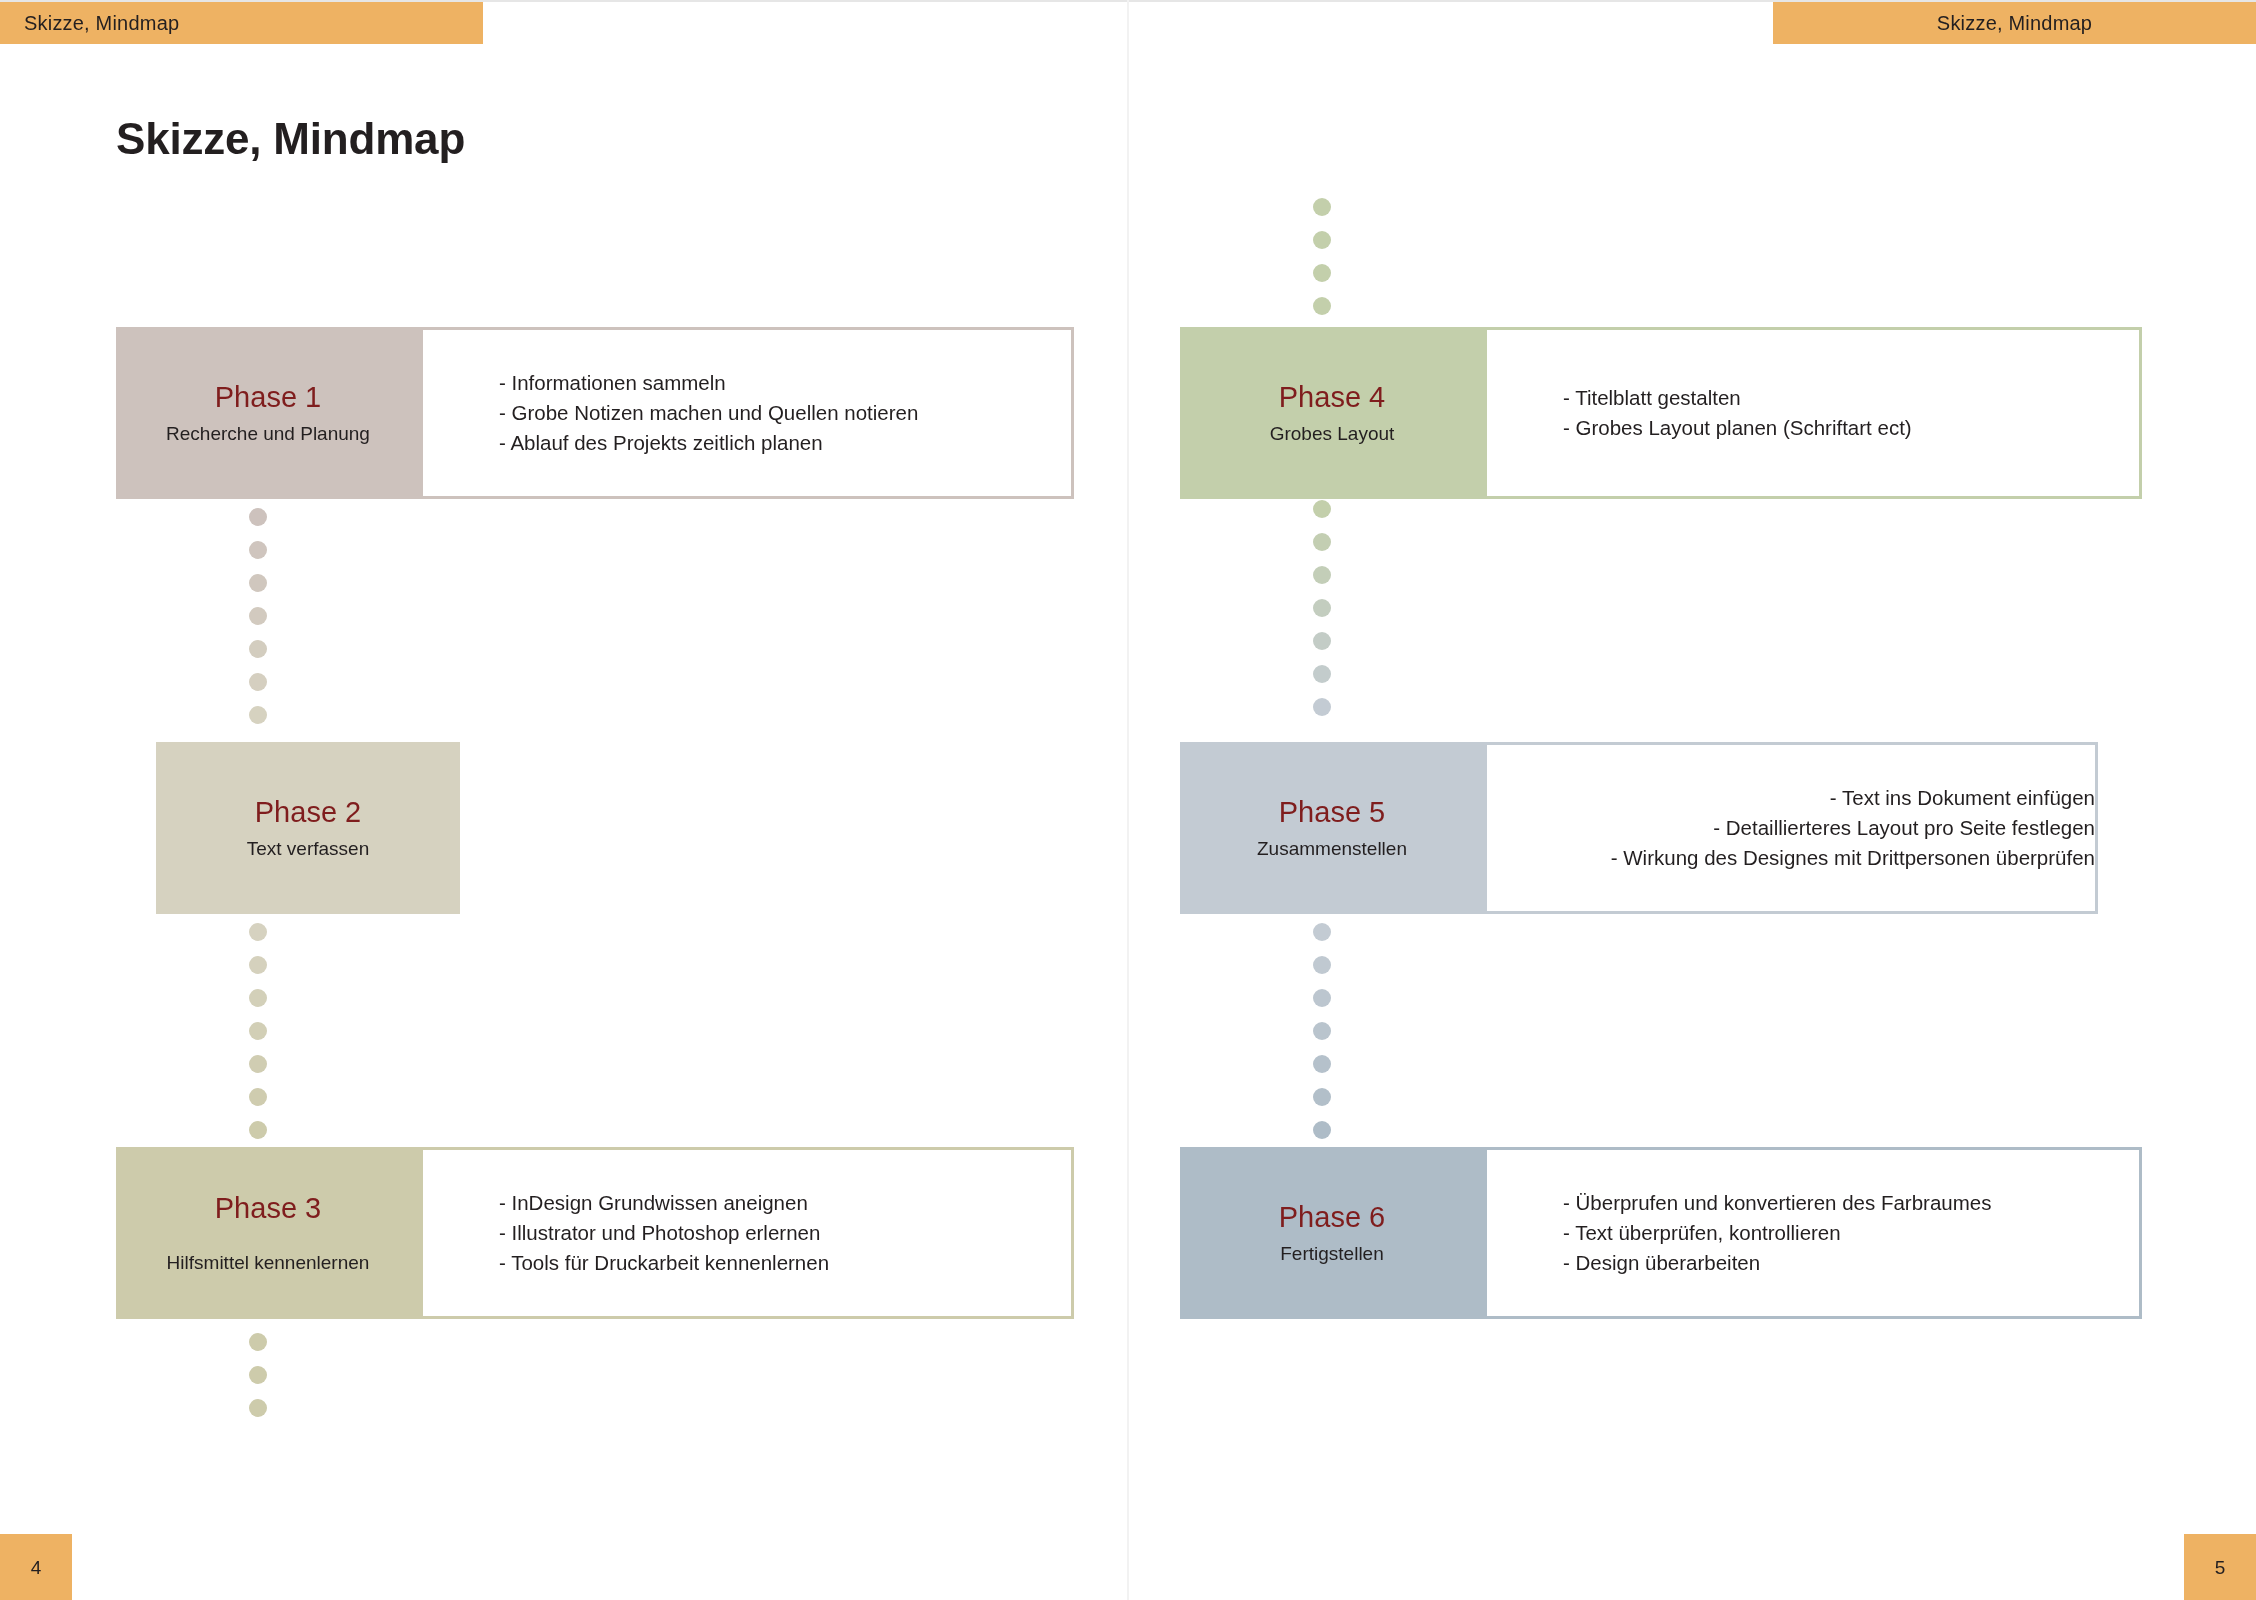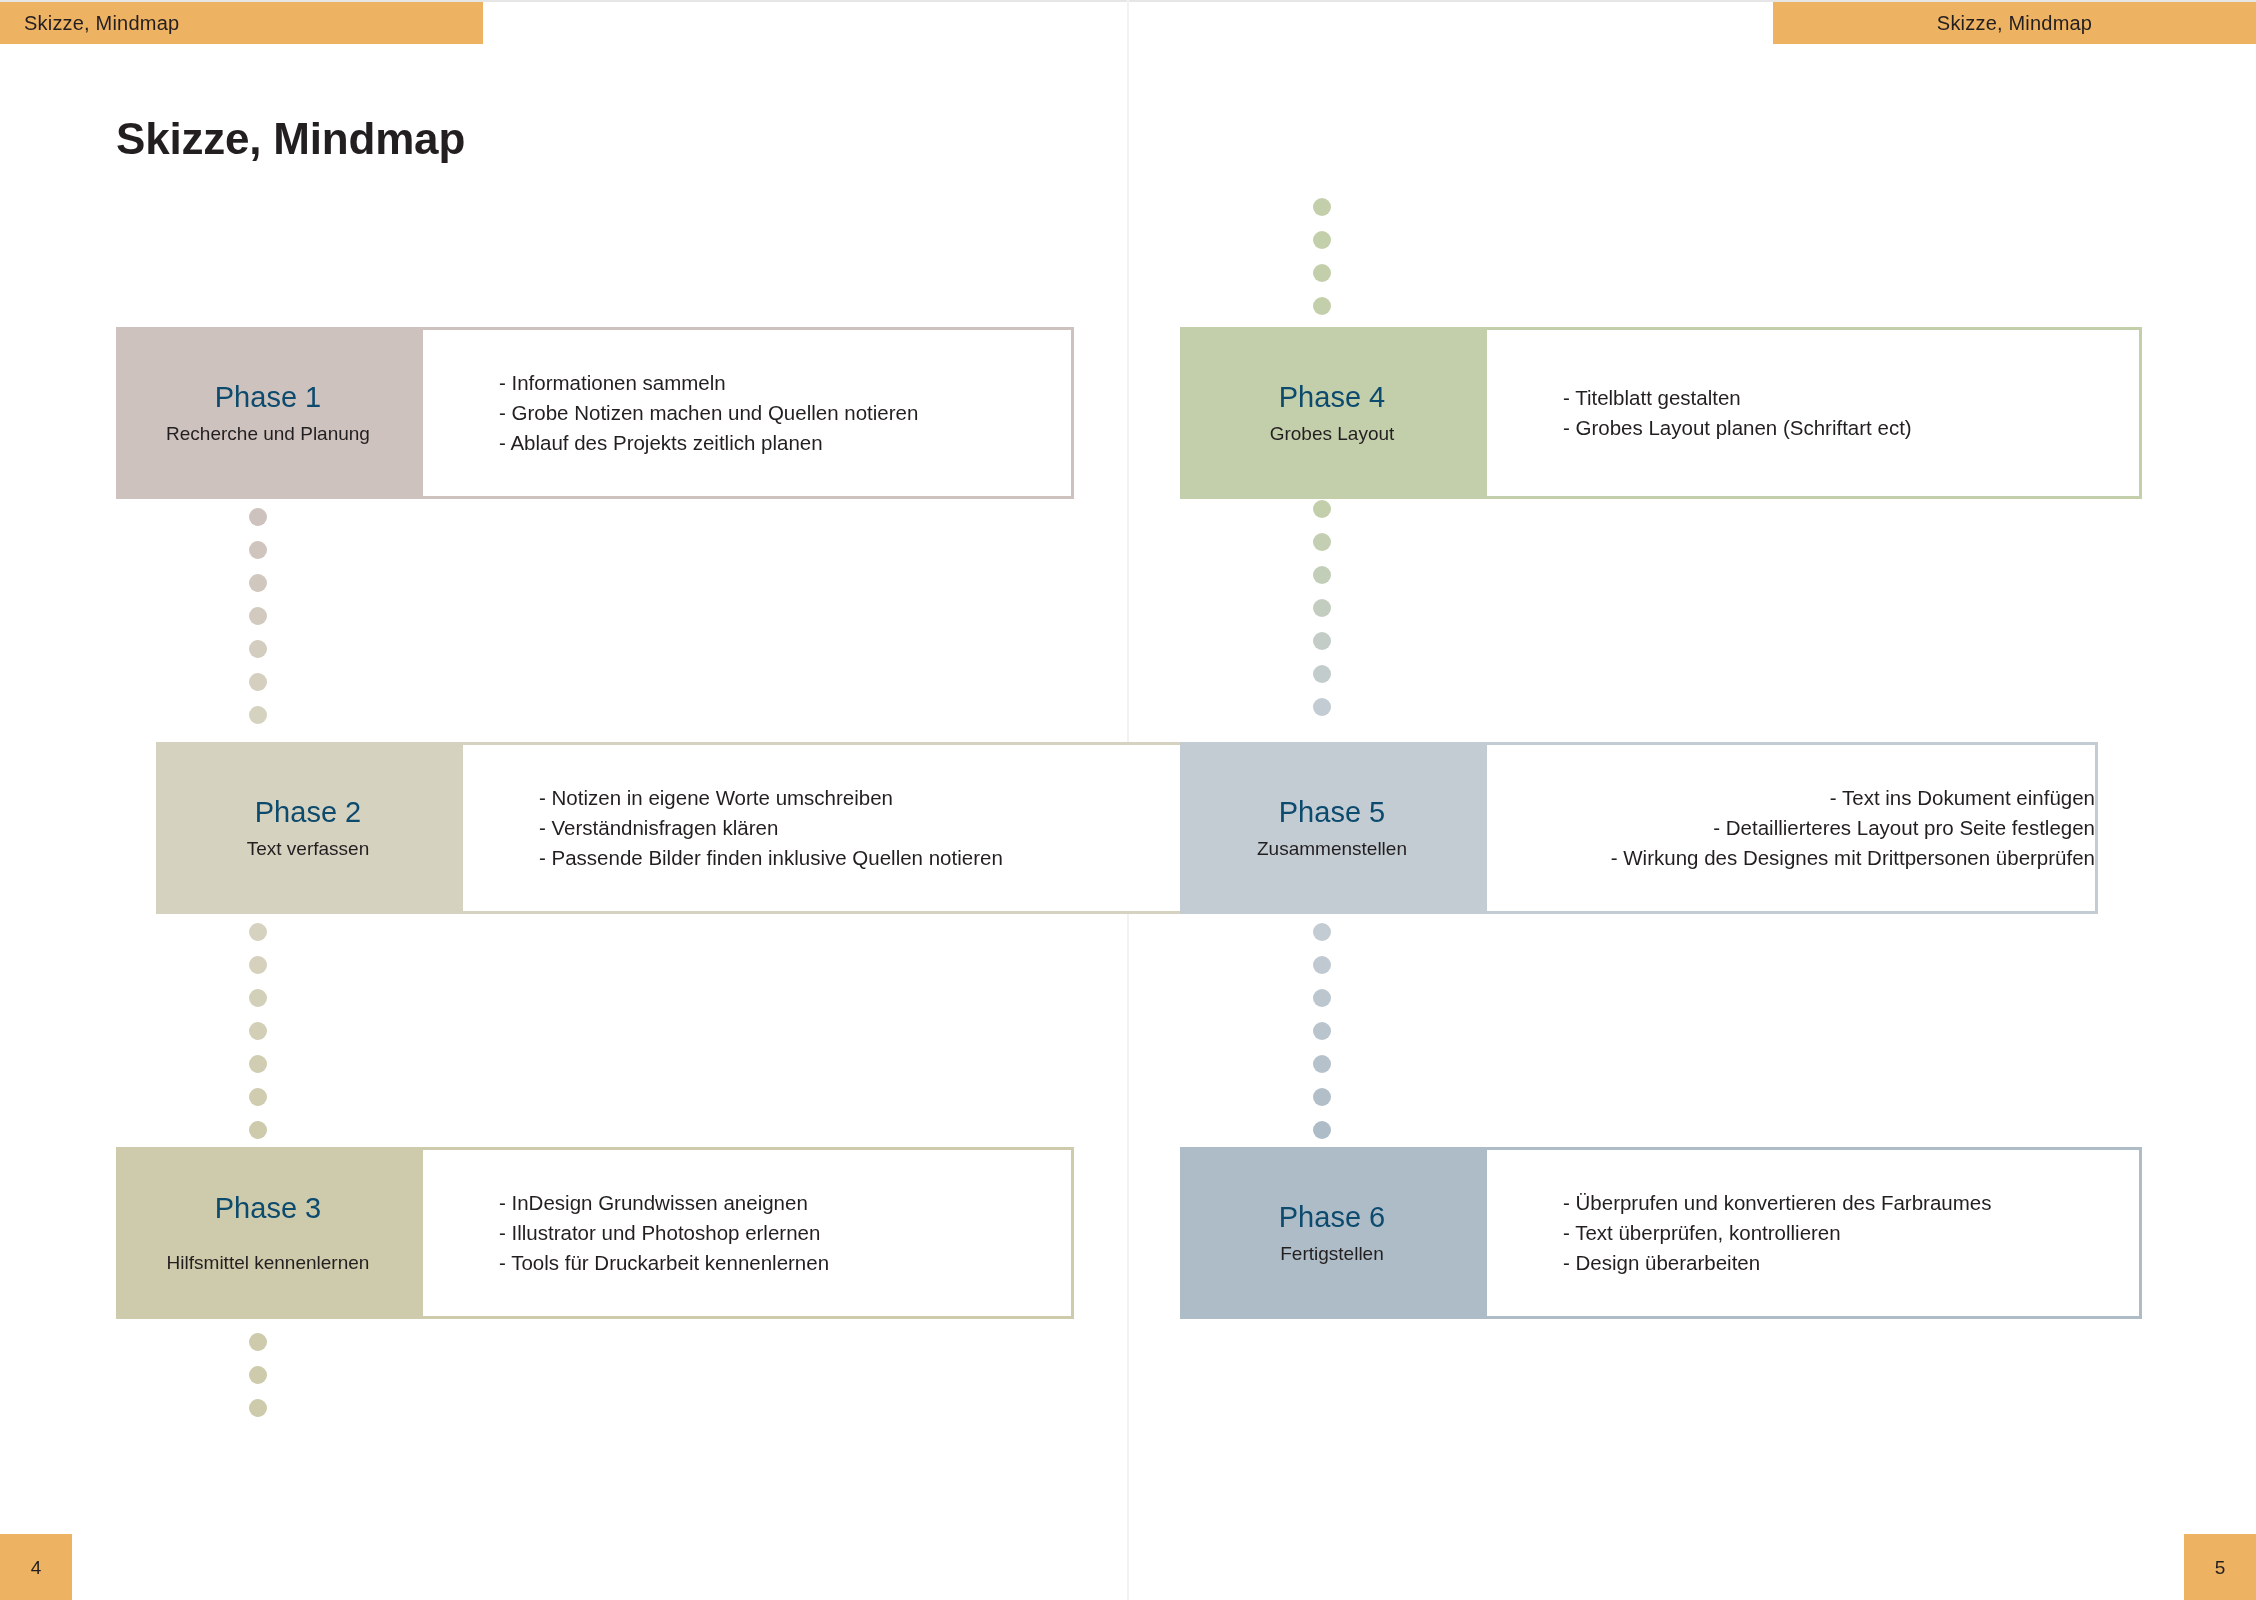--- a/index.html
+++ b/index.html
@@ -45,21 +45,21 @@
   .folio-right{right:0;width:72px;justify-content:center;}
   .folio-num{font-size:19px;color:#231f20;line-height:1;}
 
   
   .card{position:absolute;display:flex;height:172px;box-sizing:border-box;}
   .card-label{
     flex:0 0 304px;display:flex;flex-direction:column;
     align-items:center;justify-content:center;box-sizing:border-box;
   }
   .card-label .ph-title{
-    font-size:29px;color:#0c4a6e;line-height:1.05;white-space:nowrap;
+    font-size:29px;color:#7f1d1d;line-height:1.05;white-space:nowrap;
   }
   .card-label .ph-sub{
     font-size:19px;color:#231f20;line-height:1.05;margin-top:11px;white-space:nowrap;
   }
   .card-body{
     flex:1 1 auto;background:#ffffff;border:3px solid #000;box-sizing:border-box;
     display:flex;flex-direction:column;justify-content:center;
     padding-left:76px;
   }
   .bullet{
@@ -99,25 +99,20 @@
         <div class="card-body" style="border-color: rgb(205, 194, 189);">
           <div class="bullet">- Informationen sammeln</div>
           <div class="bullet">- Grobe Notizen machen und Quellen notieren</div>
           <div class="bullet">- Ablauf des Projekts zeitlich planen</div>
         </div>
       </div>
       <div class="card" style="left: 116px; top: 742px; width: 1137px; padding-left: 40px;">
         <div class="card-label" style="background: rgb(214, 210, 192);">
           <div class="ph-title">Phase 2</div>
           <div class="ph-sub">Text verfassen</div>
-        </div>
-        <div class="card-body" style="border-color: rgb(214, 210, 192);">
-          <div class="bullet">- Notizen in eigene Worte umschreiben</div>
-          <div class="bullet">- Verständnisfragen klären</div>
-          <div class="bullet">- Passende Bilder finden inklusive Quellen notieren</div>
         </div>
       </div>
       <div class="card" style="left: 116px; top: 1147px; width: 958px;">
         <div class="card-label" style="background: rgb(205, 203, 171); gap: 19px;">
           <div class="ph-title">Phase 3</div>
           <div class="ph-sub">Hilfsmittel kennenlernen</div>
         </div>
         <div class="card-body" style="border-color: rgb(205, 203, 171);">
           <div class="bullet">- InDesign Grundwissen aneignen</div>
           <div class="bullet">- Illustrator und Photoshop erlernen</div>

